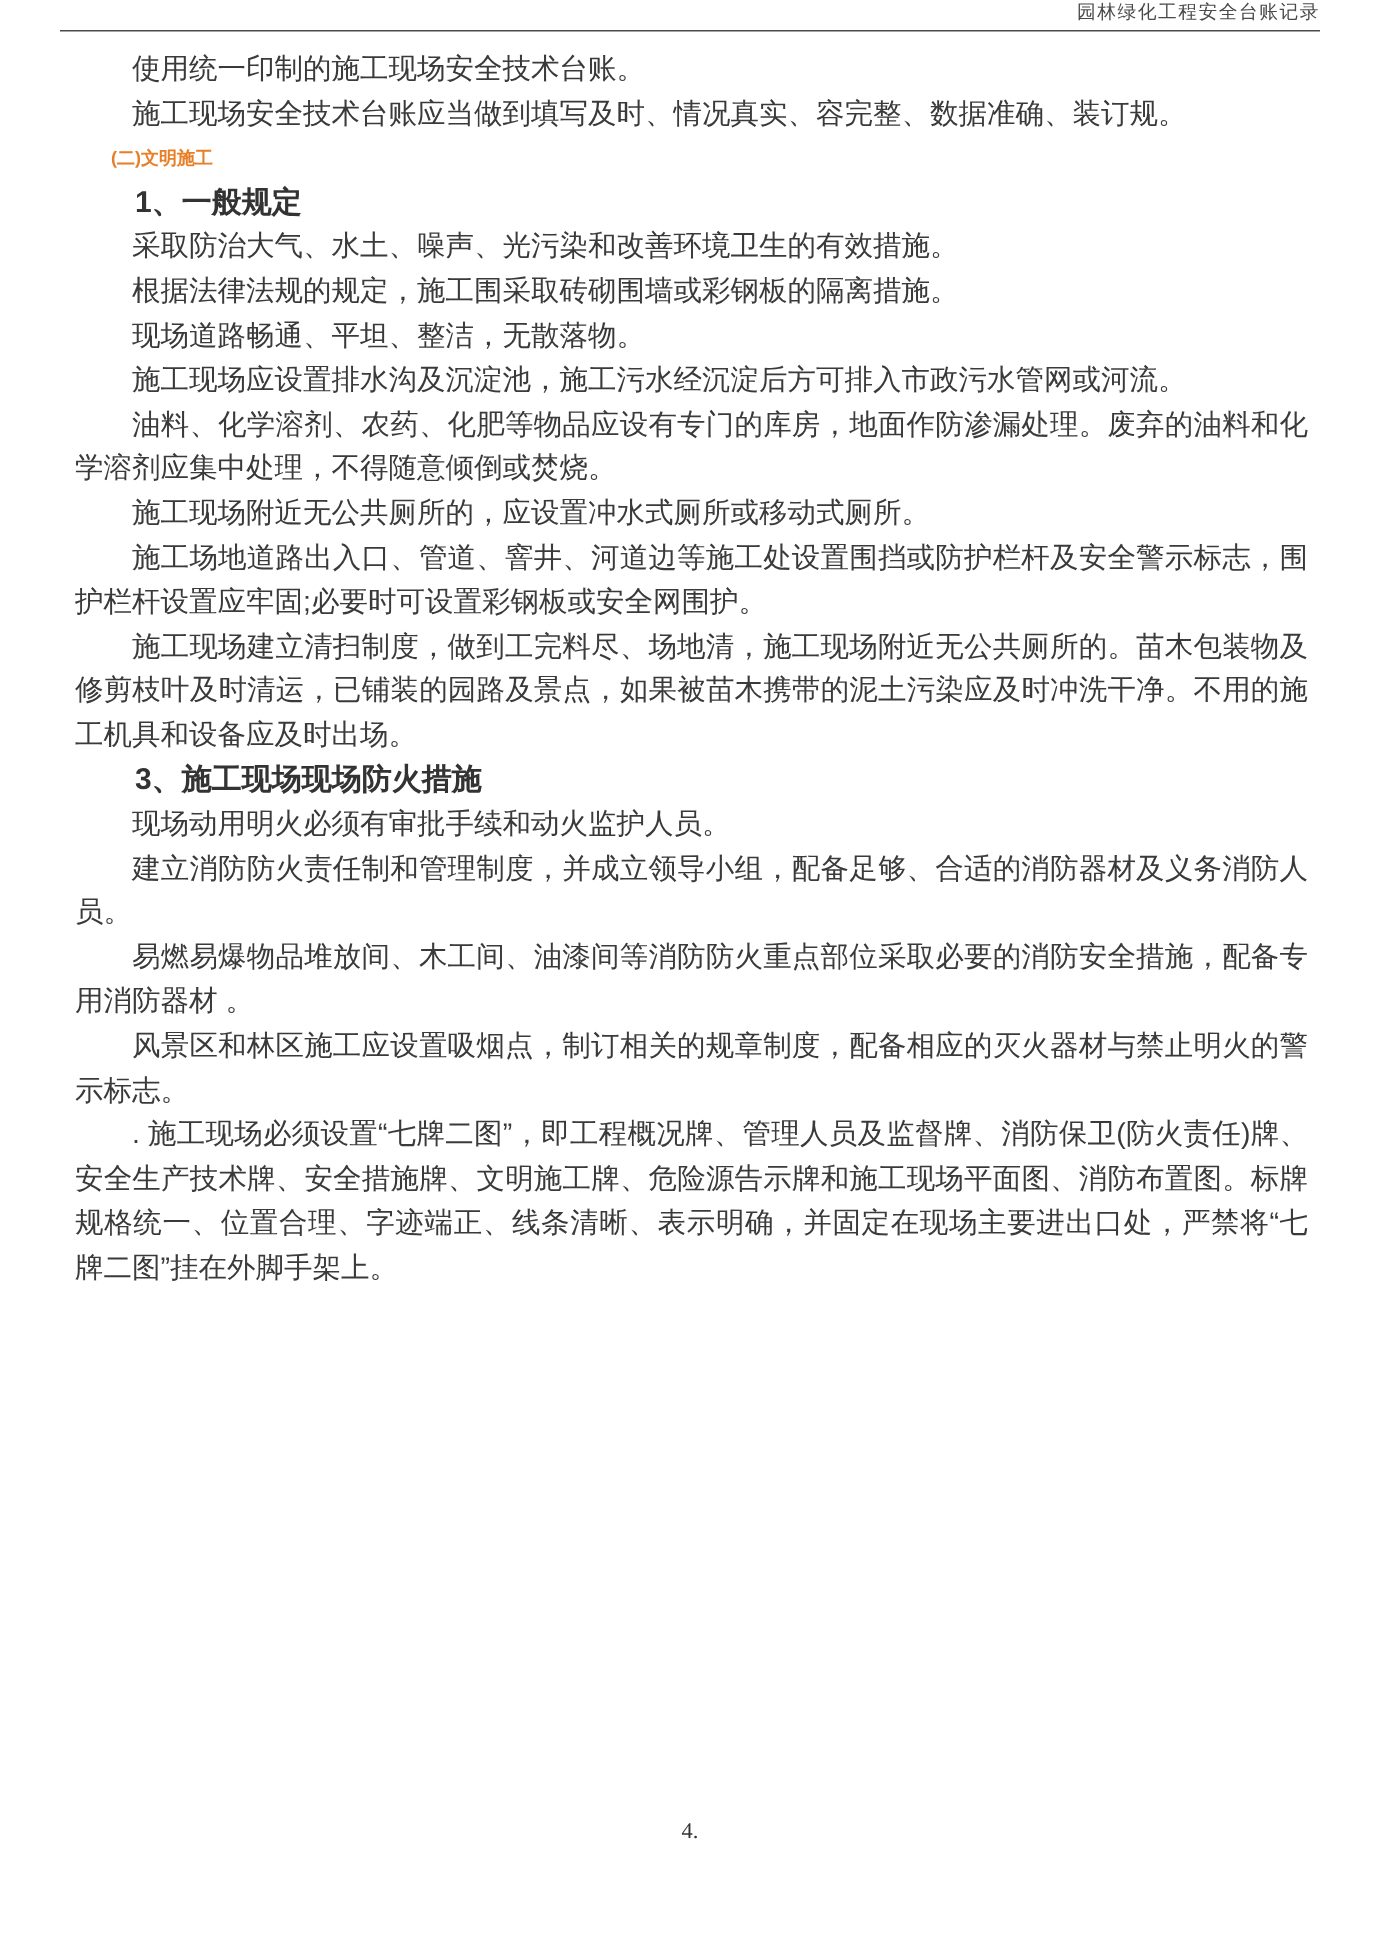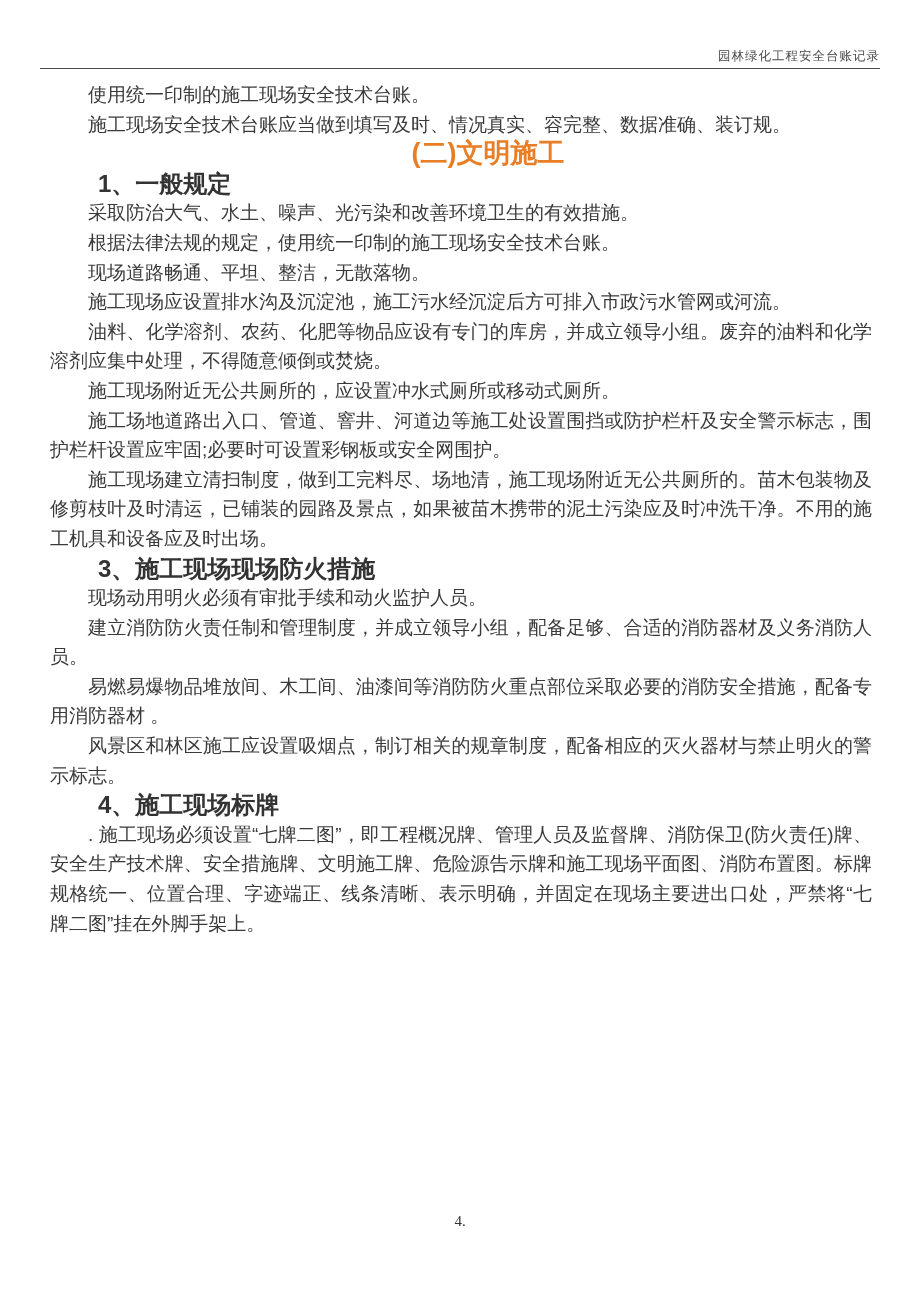--- a/index.html
+++ b/index.html
@@ -7,45 +7,44 @@
     width: 920px;
     height: 1302px;
     background: #ffffff;
     position: relative;
     box-sizing: border-box;
     overflow: hidden;
     font-family: "Liberation Sans", sans-serif;
   }
   .header {
     margin: 0 40px;
-    padding-top: 48px;
     padding-bottom: 3px;
     border-bottom: 1px solid #4a4a4a;
     text-align: right;
     font-family: "Liberation Serif", serif;
     font-size: 12.5px;
     color: #4a4a4a;
     letter-spacing: 1px;
   }
   .doc-body {
     margin: 11px 48px 0 50px;
     font-size: 19px;
     line-height: 29.6px;
     color: #3a3a3a;
     text-align: justify;
   }
   .p { margin: 0; text-indent: 2em; word-break: break-all; }
   .p-section {
     font-weight: bold;
-    font-size: 27px;
-    text-align: center;
+    font-size: 12px;
+    text-align: left;
   }
   .p-subsection {
     font-weight: bold;
-    font-size: 24px;
+    font-size: 20px;
     color: #333333;
     text-align: left;
   }
   .footer {
     position: absolute;
     bottom: 72px;
     left: 0;
     right: 0;
     text-align: center;
     font-family: "Liberation Serif", serif;
@@ -60,32 +59,31 @@
   <div class="header">
     <span>园林绿化工程安全台账记录</span>
   </div>
 
   <div class="doc-body">
       <p class="p p-body">使用统一印制的施工现场安全技术台账。</p>
       <p class="p p-body">施工现场安全技术台账应当做到填写及时、情况真实、容完整、数据准确、装订规。</p>
       <p class="p p-section" style="color: rgb(232, 126, 38);">(二)文明施工</p>
       <p class="p p-subsection">1、一般规定</p>
       <p class="p p-body">采取防治大气、水土、噪声、光污染和改善环境卫生的有效措施。</p>
-      <p class="p p-body">根据法律法规的规定，使用统一印制的施工现场安全技术台账。</p>
+      <p class="p p-body">根据法律法规的规定，施工围采取砖砌围墙或彩钢板的隔离措施。</p>
       <p class="p p-body">现场道路畅通、平坦、整洁，无散落物。</p>
       <p class="p p-body">施工现场应设置排水沟及沉淀池，施工污水经沉淀后方可排入市政污水管网或河流。</p>
-      <p class="p p-body">油料、化学溶剂、农药、化肥等物品应设有专门的库房，并成立领导小组。废弃的油料和化学溶剂应集中处理，不得随意倾倒或焚烧。</p>
+      <p class="p p-body">油料、化学溶剂、农药、化肥等物品应设有专门的库房，地面作防渗漏处理。废弃的油料和化学溶剂应集中处理，不得随意倾倒或焚烧。</p>
       <p class="p p-body">施工现场附近无公共厕所的，应设置冲水式厕所或移动式厕所。</p>
       <p class="p p-body">施工场地道路出入口、管道、窨井、河道边等施工处设置围挡或防护栏杆及安全警示标志，围护栏杆设置应牢固;必要时可设置彩钢板或安全网围护。</p>
       <p class="p p-body">施工现场建立清扫制度，做到工完料尽、场地清，施工现场附近无公共厕所的。苗木包装物及修剪枝叶及时清运，已铺装的园路及景点，如果被苗木携带的泥土污染应及时冲洗干净。不用的施工机具和设备应及时出场。</p>
       <p class="p p-subsection">3、施工现场现场防火措施</p>
       <p class="p p-body">现场动用明火必须有审批手续和动火监护人员。</p>
       <p class="p p-body">建立消防防火责任制和管理制度，并成立领导小组，配备足够、合适的消防器材及义务消防人员。</p>
       <p class="p p-body">易燃易爆物品堆放间、木工间、油漆间等消防防火重点部位采取必要的消防安全措施，配备专用消防器材 。</p>
       <p class="p p-body">风景区和林区施工应设置吸烟点，制订相关的规章制度，配备相应的灭火器材与禁止明火的警示标志。</p>
-      <p class="p p-subsection">4、施工现场标牌</p>
       <p class="p p-body">. 施工现场必须设置“七牌二图”，即工程概况牌、管理人员及监督牌、消防保卫(防火责任)牌、安全生产技术牌、安全措施牌、文明施工牌、危险源告示牌和施工现场平面图、消防布置图。标牌规格统一、位置合理、字迹端正、线条清晰、表示明确，并固定在现场主要进出口处，严禁将“七牌二图”挂在外脚手架上。</p>
     </div>
 
   <div class="footer">
     <span>4.</span>
   </div>
 </div>
 
 </body></html>

